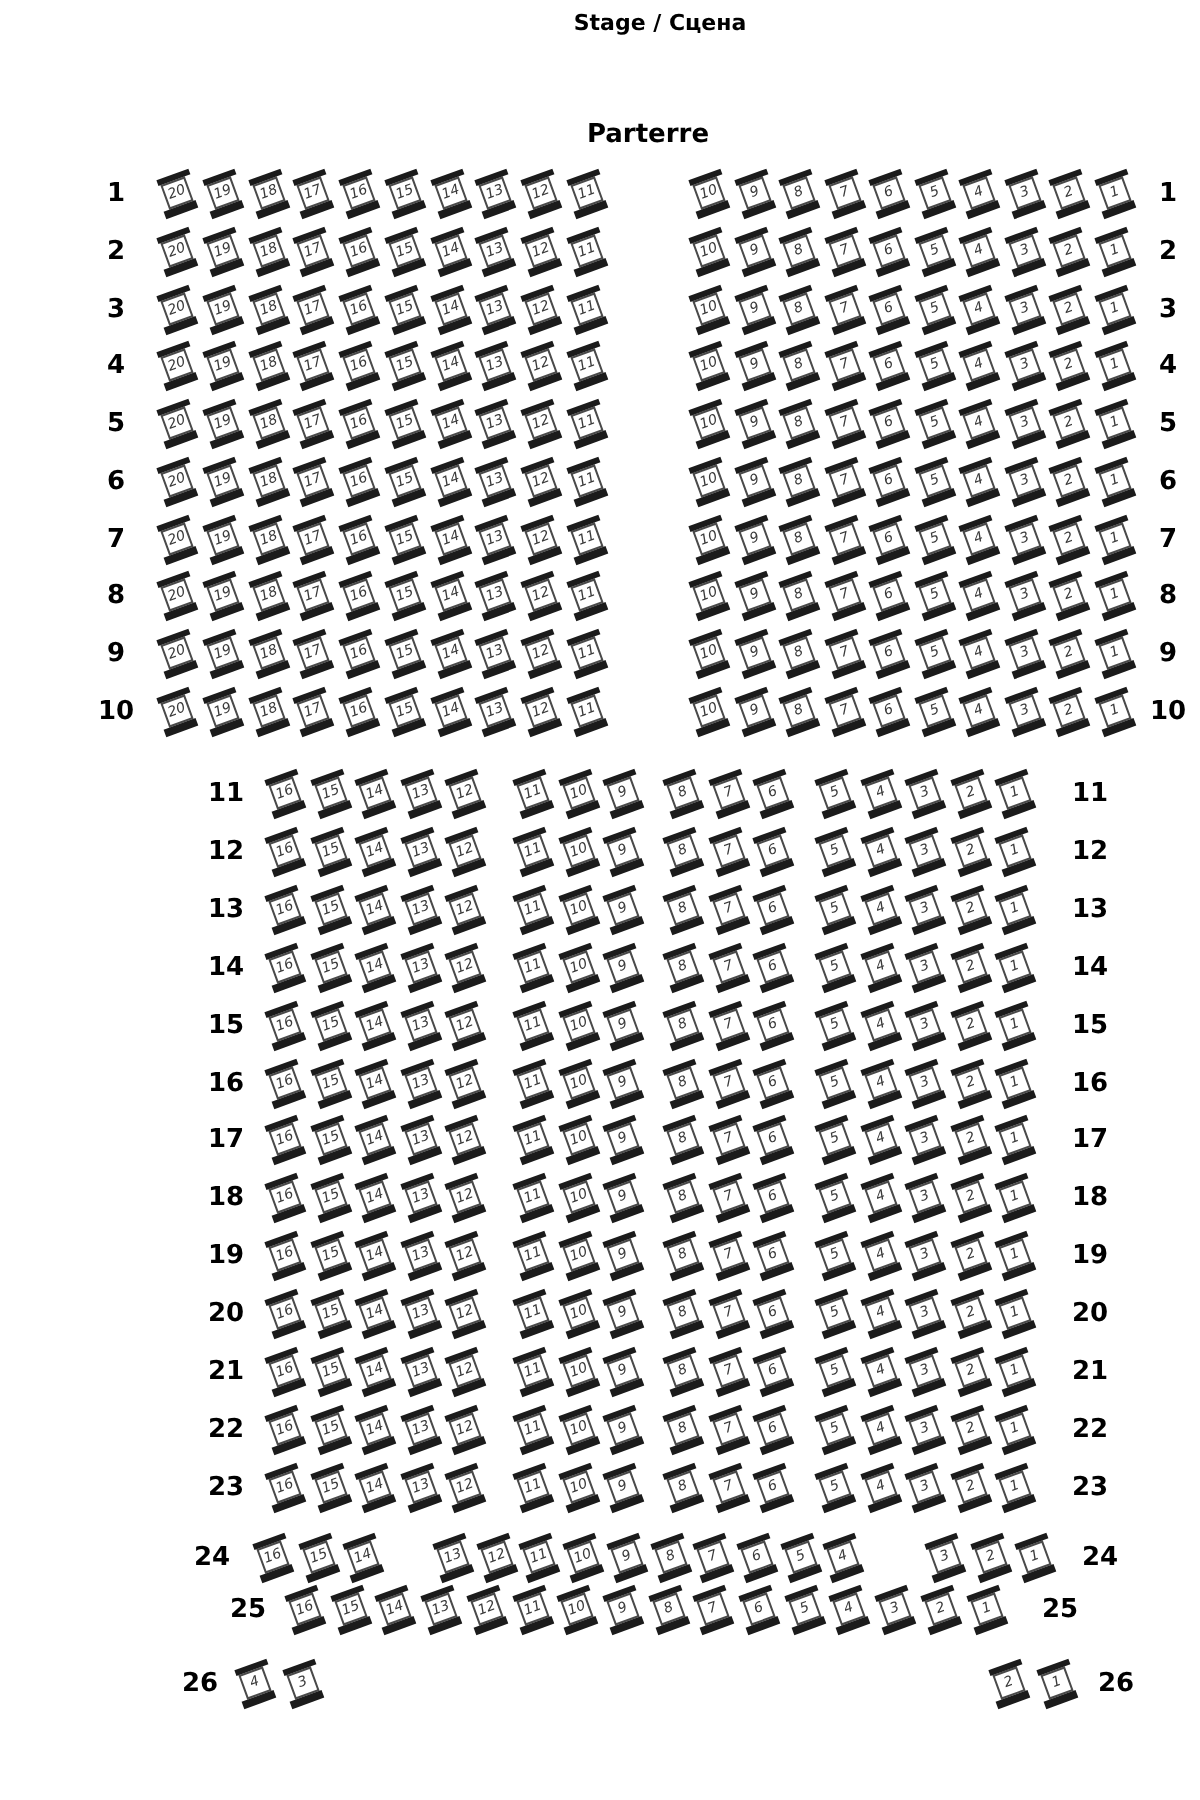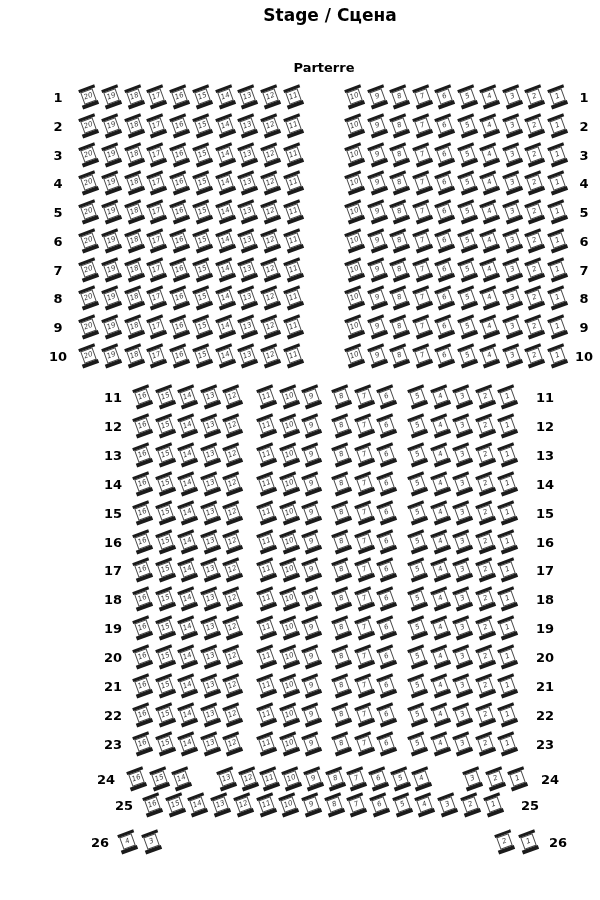--- a/index.html
+++ b/index.html
@@ -2,21 +2,21 @@
 <html><head>
 <meta charset="utf-8">
 <style>
   html,body{margin:0;padding:0;background:#fff;}
   #canvas{
     position:relative;width:600px;height:900px;background:#ffffff;
     font-family:"DejaVu Sans", sans-serif;overflow:hidden;
   }
   .stage-title{
     position:absolute;top:5px;left:330px;transform:translateX(-50%);
-    font-size:17px;font-weight:600;color:#000;white-space:nowrap;
+    font-size:11px;font-weight:600;color:#000;white-space:nowrap;
   }
   .section-title{
     position:absolute;top:60px;left:324px;transform:translateX(-50%);
     font-size:13px;font-weight:600;color:#000;white-space:nowrap;
   }
   .row-label{
     position:absolute;transform:translate(-50%,-50%);
     font-size:13px;font-weight:bold;color:#000;white-space:nowrap;
   }
   .seat{

